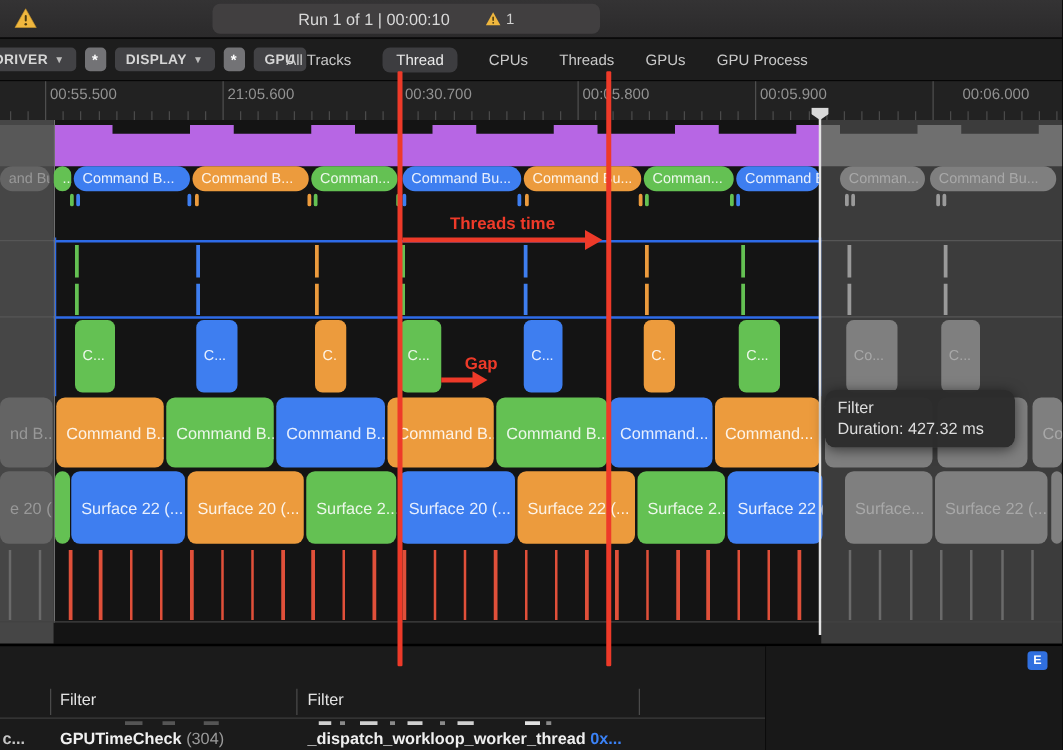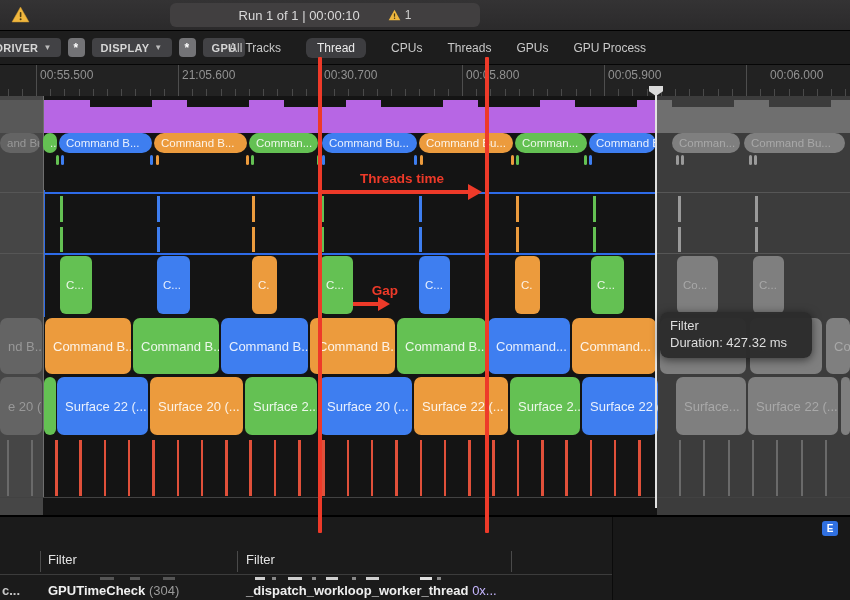--- a/index.html
+++ b/index.html
@@ -344,17 +344,17 @@
         <div style="position: absolute; left: 420px; top: 60px; width: 12px; height: 3px; background: rgb(224, 224, 224);"></div>
         <div style="position: absolute; left: 437px; top: 60px; width: 4px; height: 3px; background: rgb(138, 138, 138);"></div>
       </div>
     <div class="rowtext" style="left:2px;color:#c7c7c7;font-weight:bold;">c...</div>
     <div class="rowtext" style="left:48px;">
       <span style="color:#f0f0f0;font-weight:bold;">GPUTimeCheck</span>
       <span style="color:#9a9a9a;">(304)</span>
     </div>
     <div class="rowtext" style="left:246px;">
       <span style="color:#efefef;font-weight:bold;">_dispatch_workloop_worker_thread</span>
-      <span style="color:#c4b5fd;">0x...</span>
+      <span style="color:#3b82f6;font-weight:bold;">0x...</span>
     </div>
   </div>
 
 </div>
 
 </body></html>

